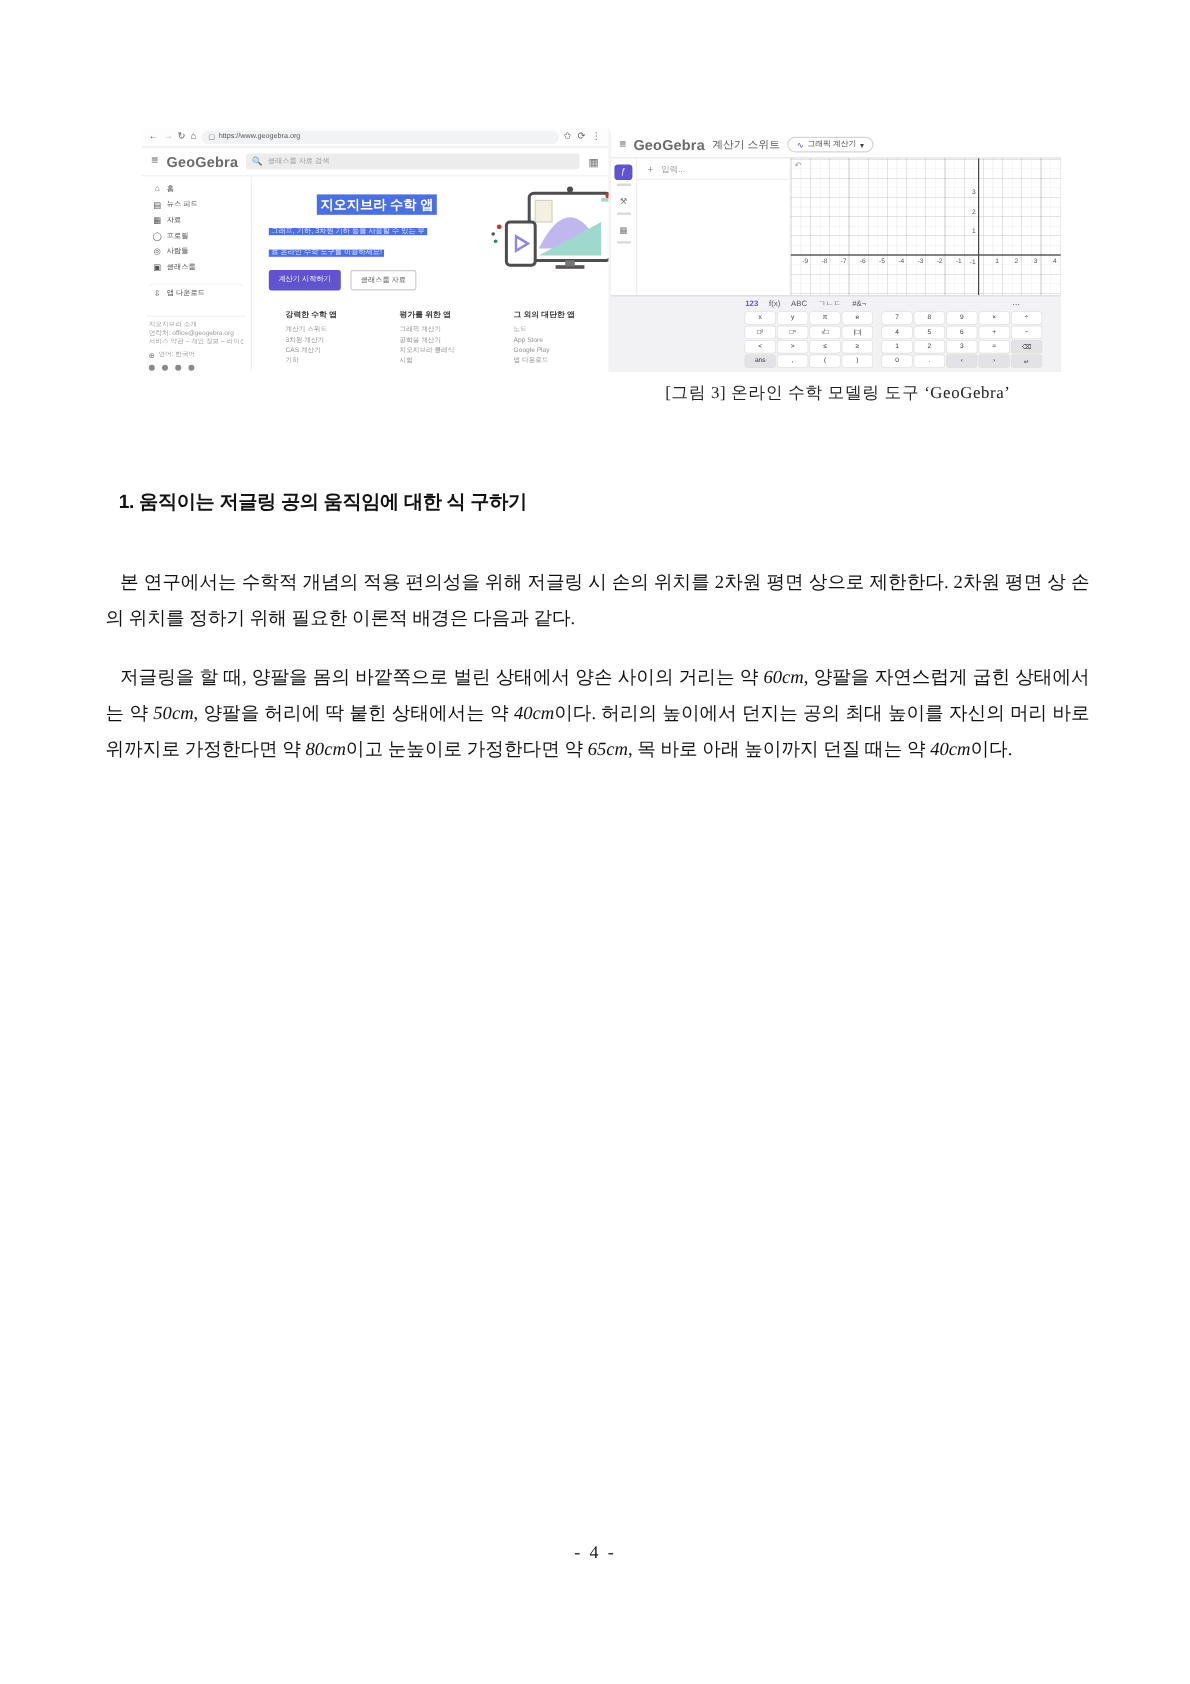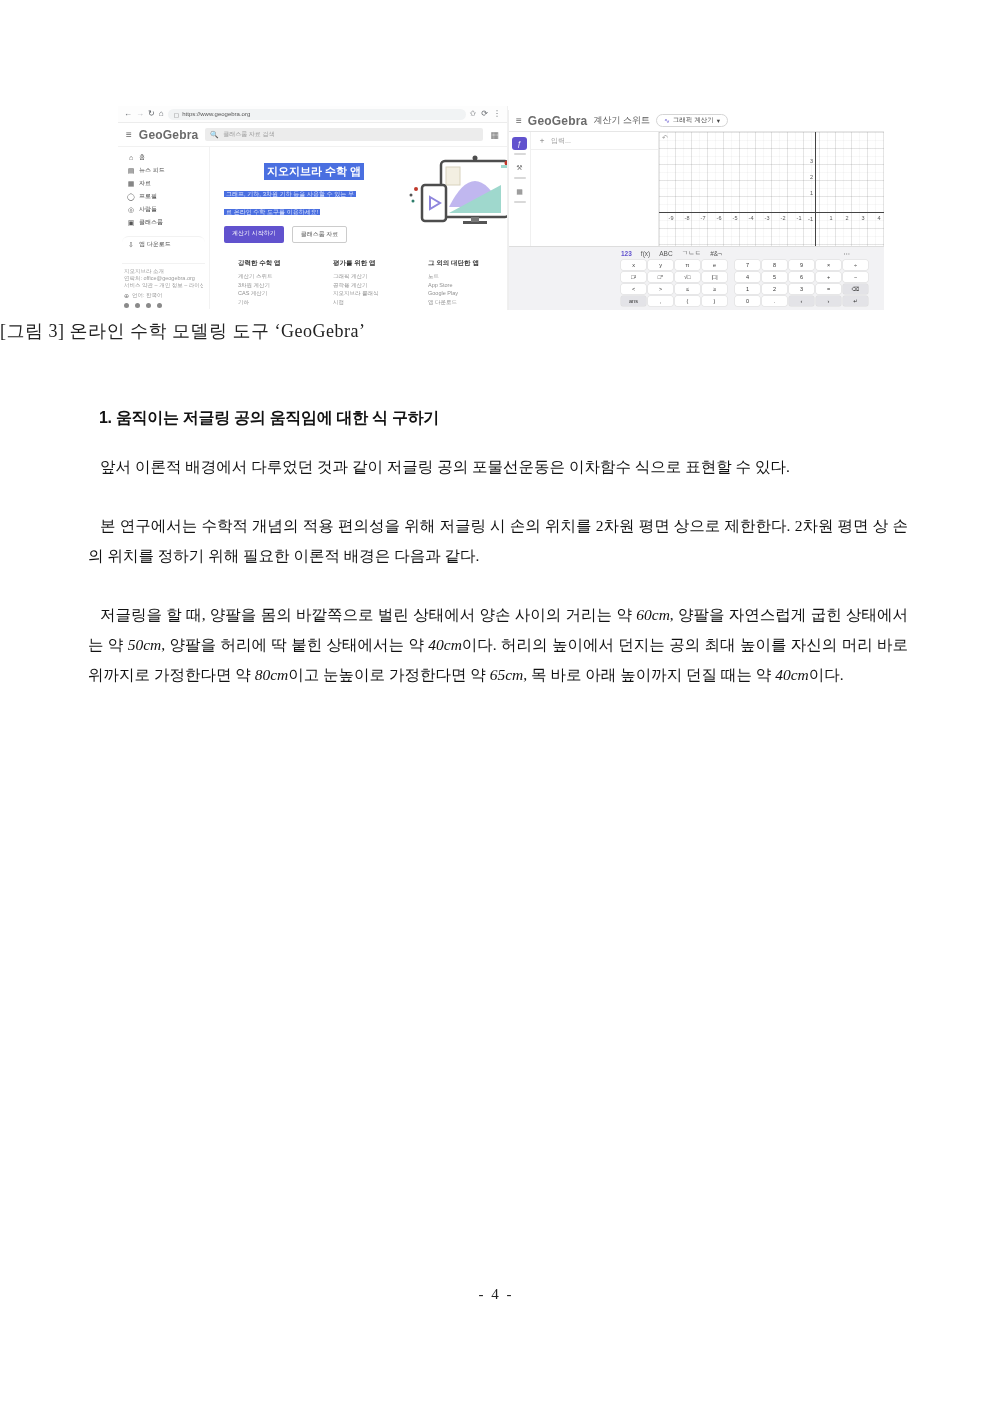--- a/index.html
+++ b/index.html
@@ -94,25 +94,25 @@
   .kb-rows { display:flex; gap:8px; padding-left:112px; }
   .kb-left, .kb-right { display:grid; gap:2px; }
   .kb-left { grid-template-columns:repeat(4,25px); }
   .kb-right { grid-template-columns:repeat(5,25px); }
   .key { height:10px; background:#fff; border-radius:2px; box-shadow:0 0 0 .5px #dcdcdc; font-size:5.5px; color:#333; display:flex; align-items:center; justify-content:center; }
   .kb-left .key:nth-child(13) { background:#e3e3e7; }
   .kb-right .key:nth-child(15), .kb-right .key:nth-child(18),
   .kb-right .key:nth-child(19), .kb-right .key:nth-child(20) { background:#e3e3e7; }
 
   
-  .caption { position:absolute; left:0; top:319px; width:842px; text-align:left; font-size:18px; color:#222; letter-spacing:.5px; }
+  .caption { position:absolute; left:0; top:319px; width:842px; text-align:right; font-size:14px; color:#222; letter-spacing:.5px; }
   .section-heading { position:absolute; left:99px; top:408px; font-family:"Liberation Sans", sans-serif; font-size:16px; font-weight:bold; color:#111; letter-spacing:-.3px; }
   .body-text { position:absolute; left:88px; top:452px; width:820px; font-size:15.5px; line-height:30px; text-align:justify; color:#111; }
   .body-text p { text-indent:12px; }
-  .body-text p.spaced { margin-top:29px; }
+  .body-text p.spaced { margin-top:19px; }
   .m { font-family:"Liberation Serif", serif; font-style:italic; }
   .page-number { position:absolute; left:0; top:1286px; width:992px; text-align:center; font-size:15px; color:#222; letter-spacing:2px; }
 </style>
 </head>
 <body>
 
 <div class="figure-row">
 
   <div class="shot shot-web">
     <div class="browser-bar">
@@ -359,18 +359,17 @@
       </div>
     </div>
   </div>
 </div>
 
 <div class="caption">[그림 3] 온라인 수학 모델링 도구 ‘GeoGebra’</div>
 
 <div class="section-heading">1. 움직이는 저글링 공의 움직임에 대한 식 구하기</div>
 
 <div class="body-text">
-  <p><span>앞서 이론적 배경에서 다루었던 것과 같이 저글링 공의 포물선운동은 이차함수 식으로 표현할 수 있다.</span></p>
   <p class="spaced"><span>본 연구에서는 수학적 개념의 적용 편의성을 위해 저글링 시 손의 위치를 2차원 평면 상으로 제한한다. 2차원 평면 상 손의 위치를 정하기 위해 필요한 이론적 배경은 다음과 같다.</span></p>
   <p class="spaced"><span>저글링을 할 때, 양팔을 몸의 바깥쪽으로 벌린 상태에서 양손 사이의 거리는 약 </span><span class="m">60cm</span><span>, 양팔을 자연스럽게 굽힌 상태에서는 약 </span><span class="m">50cm</span><span>, 양팔을 허리에 딱 붙힌 상태에서는 약 </span><span class="m">40cm</span><span>이다. 허리의 높이에서 던지는 공의 최대 높이를 자신의 머리 바로 위까지로 가정한다면 약 </span><span class="m">80cm</span><span>이고 눈높이로 가정한다면 약 </span><span class="m">65cm</span><span>, 목 바로 아래 높이까지 던질 때는 약 </span><span class="m">40cm</span><span>이다.</span></p>
 </div>
 
 <div class="page-number">- 4 -</div>
 
 </body></html>

